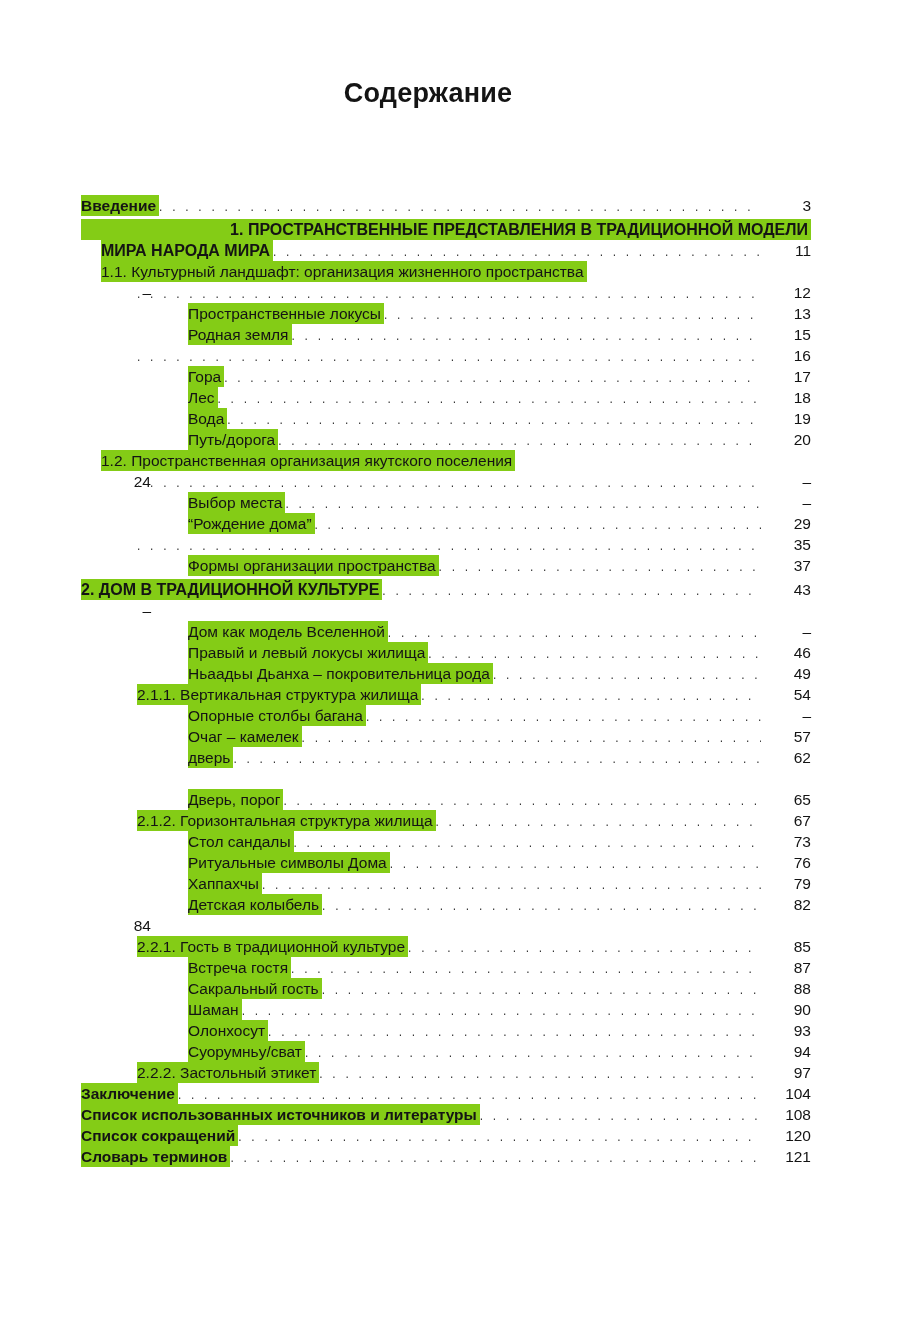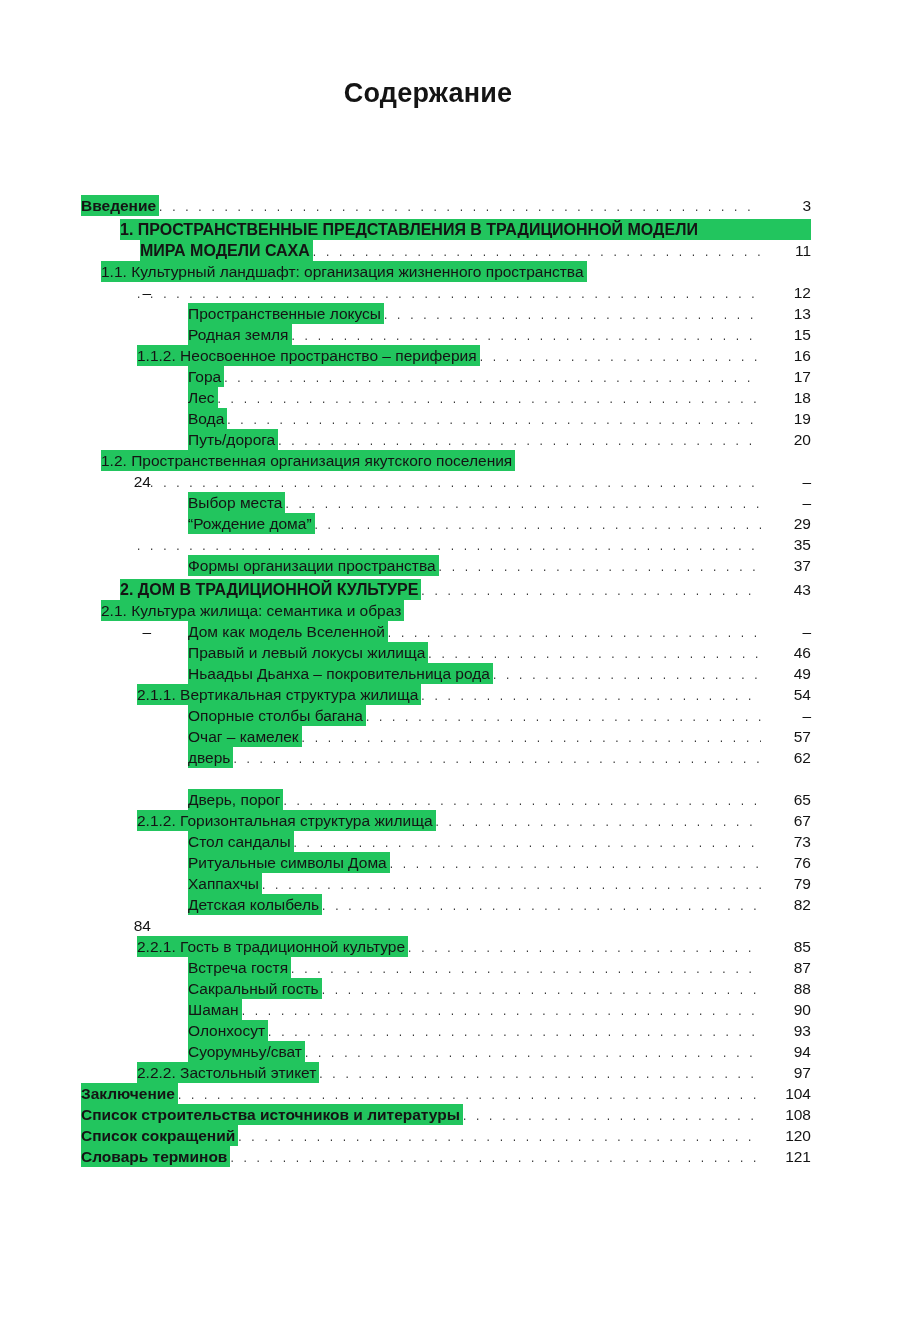--- a/index.html
+++ b/index.html
@@ -3,25 +3,25 @@
 <meta charset="utf-8">
 <style>
   html, body { margin: 0; padding: 0; background: #ffffff; }
   body { width: 905px; height: 1334px; position: relative; overflow: hidden;
          font-family: "Liberation Sans", sans-serif; color: #141414; }
   .page-title { position: absolute; left: 0; width: 856px; top: 78px; text-align: center;
                 font-size: 27px; font-weight: bold; letter-spacing: 0.2px; }
   .toc { position: absolute; left: 81px; top: 195px; width: 730px; }
   .row { position: relative; height: 21px; line-height: 21px; font-size: 15.5px; display: flex; align-items: baseline; }
   .row.two-line { height: 42px; }
-  .row .label { white-space: nowrap; background: #22c55e; padding-right: 3px; }
+  .row .label { white-space: nowrap; background: #84cc16; padding-right: 3px; text-align: right; }
   .row .dots { flex: 1; overflow: hidden; white-space: nowrap; color: #333; letter-spacing: 3.2px; font-size: 12px; }
   .row .page { width: 50px; text-align: right; flex: none; }
   .row.bold .label { font-weight: bold; }
-  .row.upper .label { font-weight: bold; font-size: 16px; margin-left: 39px; }
+  .row.upper .label { font-weight: bold; font-size: 16px; }
   .lvl0 { padding-left: 0; }
   .lvl1 { padding-left: 20px; flex-direction: column; }
   .lvl2 { padding-left: 56px; }
   .lvl3 { padding-left: 107px; }
   .wrap { display: block; }
   .wrap .first { display: block; height: 21px; line-height: 21px; white-space: nowrap; }
   .wrap .second { display: flex; align-items: baseline; height: 21px; line-height: 21px; }
   .gap-top { margin-top: 3px; }
 </style>
 </head>
@@ -33,21 +33,21 @@
 
   <div class="row bold lvl0">
     <span class="label">Введение</span>
     <span class="dots">. . . . . . . . . . . . . . . . . . . . . . . . . . . . . . . . . . . . . . . . . . . . . . . . . . . . . . . . . . . . . . . . . . . . . . . . . . . . . . . . . . . . . . . . . . . . . . . . . . . . . . . . . . . . . . . . . . . . .</span>
     <span class="page">3</span>
   </div>
 
   <div class="row two-line upper lvl0 wrap gap-top">
     <span class="first label" style="font-weight:bold;font-size:16px;">1. ПРОСТРАНСТВЕННЫЕ ПРЕДСТАВЛЕНИЯ В ТРАДИЦИОННОЙ МОДЕЛИ</span>
     <span class="second" style="padding-left:20px;">
-      <span class="label" style="font-weight:bold;font-size:16px;">МИРА МОДЕЛИ САХА</span>
+      <span class="label" style="font-weight:bold;font-size:16px;">МИРА НАРОДА МИРА</span>
       <span class="dots">. . . . . . . . . . . . . . . . . . . . . . . . . . . . . . . . . . . . . . . . . . . . . . . . . . . . . . . . . . . . . . . . . . . . . . . . . . . . . . . . . . . . . . . . . . . . . . . . . . . . . . . . . . . . . . . . . . . . .</span>
       <span class="page">11</span>
     </span>
   </div>
 
   <div class="row lvl1">
     <span class="label">1.1. Культурный ландшафт: организация жизненного пространства</span>
     <span class="dots">. . . . . . . . . . . . . . . . . . . . . . . . . . . . . . . . . . . . . . . . . . . . . . . . . . . . . . . . . . . . . . . . . . . . . . . . . . . . . . . . . . . . . . . . . . . . . . . . . . . . . . . . . . . . . . . . . . . . .</span>
     <span class="page">–</span>
   </div>
@@ -59,21 +59,20 @@
     <span class="label">Пространственные локусы</span>
     <span class="dots">. . . . . . . . . . . . . . . . . . . . . . . . . . . . . . . . . . . . . . . . . . . . . . . . . . . . . . . . . . . . . . . . . . . . . . . . . . . . . . . . . . . . . . . . . . . . . . . . . . . . . . . . . . . . . . . . . . . . .</span>
     <span class="page">13</span>
   </div>
   <div class="row lvl3">
     <span class="label">Родная земля</span>
     <span class="dots">. . . . . . . . . . . . . . . . . . . . . . . . . . . . . . . . . . . . . . . . . . . . . . . . . . . . . . . . . . . . . . . . . . . . . . . . . . . . . . . . . . . . . . . . . . . . . . . . . . . . . . . . . . . . . . . . . . . . .</span>
     <span class="page">15</span>
   </div>
   <div class="row lvl2">
-    <span class="label">1.1.2. Неосвоенное пространство – периферия</span>
     <span class="dots">. . . . . . . . . . . . . . . . . . . . . . . . . . . . . . . . . . . . . . . . . . . . . . . . . . . . . . . . . . . . . . . . . . . . . . . . . . . . . . . . . . . . . . . . . . . . . . . . . . . . . . . . . . . . . . . . . . . . .</span>
     <span class="page">16</span>
   </div>
   <div class="row lvl3">
     <span class="label">Гора</span>
     <span class="dots">. . . . . . . . . . . . . . . . . . . . . . . . . . . . . . . . . . . . . . . . . . . . . . . . . . . . . . . . . . . . . . . . . . . . . . . . . . . . . . . . . . . . . . . . . . . . . . . . . . . . . . . . . . . . . . . . . . . . .</span>
     <span class="page">17</span>
   </div>
   <div class="row lvl3">
     <span class="label">Лес</span>
@@ -119,21 +118,20 @@
     <span class="page">37</span>
   </div>
 
   <div class="row upper lvl0 gap-top">
     <span class="label">2. ДОМ В ТРАДИЦИОННОЙ КУЛЬТУРЕ</span>
     <span class="dots">. . . . . . . . . . . . . . . . . . . . . . . . . . . . . . . . . . . . . . . . . . . . . . . . . . . . . . . . . . . . . . . . . . . . . . . . . . . . . . . . . . . . . . . . . . . . . . . . . . . . . . . . . . . . . . . . . . . . .</span>
     <span class="page">43</span>
   </div>
 
   <div class="row lvl1">
-    <span class="label">2.1. Культура жилища: семантика и образ</span>
     <span class="dots">. . . . . . . . . . . . . . . . . . . . . . . . . . . . . . . . . . . . . . . . . . . . . . . . . . . . . . . . . . . . . . . . . . . . . . . . . . . . . . . . . . . . . . . . . . . . . . . . . . . . . . . . . . . . . . . . . . . . .</span>
     <span class="page">–</span>
   </div>
   <div class="row lvl3">
     <span class="label">Дом как модель Вселенной</span>
     <span class="dots">. . . . . . . . . . . . . . . . . . . . . . . . . . . . . . . . . . . . . . . . . . . . . . . . . . . . . . . . . . . . . . . . . . . . . . . . . . . . . . . . . . . . . . . . . . . . . . . . . . . . . . . . . . . . . . . . . . . . .</span>
     <span class="page">–</span>
   </div>
   <div class="row lvl3">
     <span class="label">Правый и левый локусы жилища</span>
@@ -238,21 +236,21 @@
     <span class="dots">. . . . . . . . . . . . . . . . . . . . . . . . . . . . . . . . . . . . . . . . . . . . . . . . . . . . . . . . . . . . . . . . . . . . . . . . . . . . . . . . . . . . . . . . . . . . . . . . . . . . . . . . . . . . . . . . . . . . .</span>
     <span class="page">97</span>
   </div>
 
   <div class="row bold lvl0">
     <span class="label">Заключение</span>
     <span class="dots">. . . . . . . . . . . . . . . . . . . . . . . . . . . . . . . . . . . . . . . . . . . . . . . . . . . . . . . . . . . . . . . . . . . . . . . . . . . . . . . . . . . . . . . . . . . . . . . . . . . . . . . . . . . . . . . . . . . . .</span>
     <span class="page">104</span>
   </div>
   <div class="row bold lvl0">
-    <span class="label">Список строительства источников и литературы</span>
+    <span class="label">Список использованных источников и литературы</span>
     <span class="dots">. . . . . . . . . . . . . . . . . . . . . . . . . . . . . . . . . . . . . . . . . . . . . . . . . . . . . . . . . . . . . . . . . . . . . . . . . . . . . . . . . . . . . . . . . . . . . . . . . . . . . . . . . . . . . . . . . . . . .</span>
     <span class="page">108</span>
   </div>
   <div class="row bold lvl0">
     <span class="label">Список сокращений</span>
     <span class="dots">. . . . . . . . . . . . . . . . . . . . . . . . . . . . . . . . . . . . . . . . . . . . . . . . . . . . . . . . . . . . . . . . . . . . . . . . . . . . . . . . . . . . . . . . . . . . . . . . . . . . . . . . . . . . . . . . . . . . .</span>
     <span class="page">120</span>
   </div>
   <div class="row bold lvl0">
     <span class="label">Словарь терминов</span>

